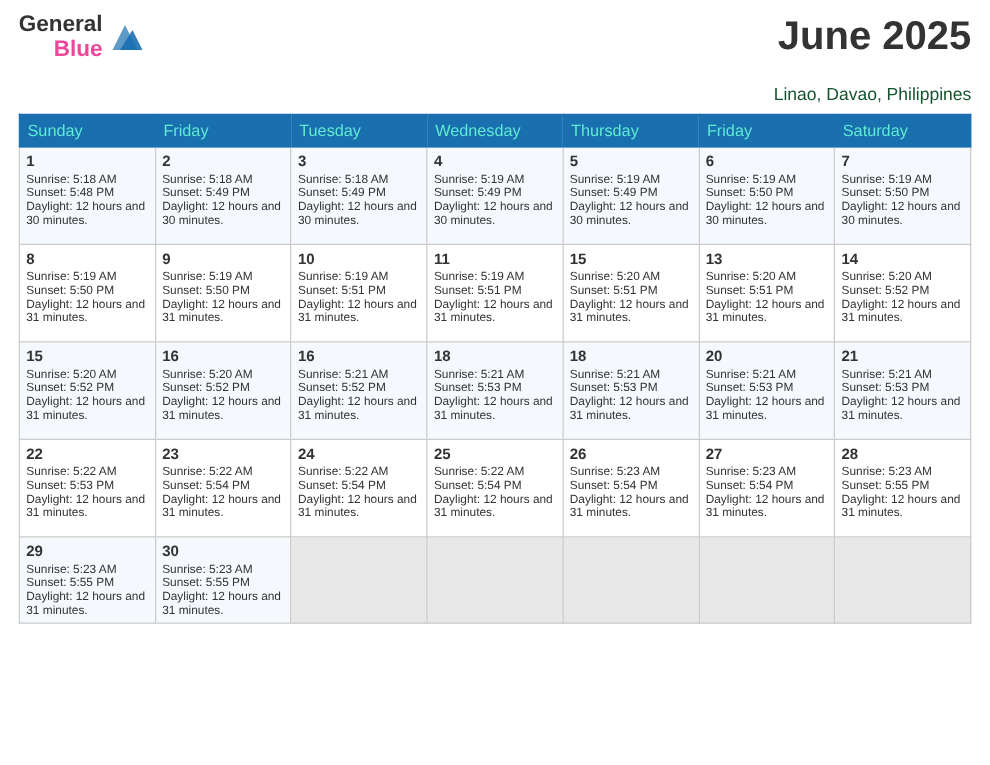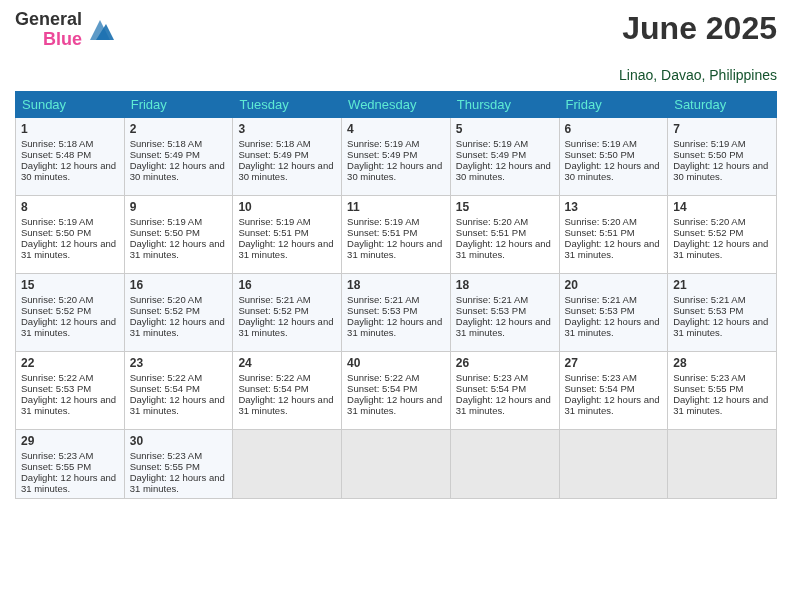--- a/index.html
+++ b/index.html
@@ -161,21 +161,21 @@
           <td><span class="day-num">16</span><span>Sunrise: 5:21 AM</span><br><span>Sunset: 5:52 PM</span><br><span>Daylight: 12 hours and 31 minutes.</span></td>
           <td><span class="day-num">18</span><span>Sunrise: 5:21 AM</span><br><span>Sunset: 5:53 PM</span><br><span>Daylight: 12 hours and 31 minutes.</span></td>
           <td><span class="day-num">18</span><span>Sunrise: 5:21 AM</span><br><span>Sunset: 5:53 PM</span><br><span>Daylight: 12 hours and 31 minutes.</span></td>
           <td><span class="day-num">20</span><span>Sunrise: 5:21 AM</span><br><span>Sunset: 5:53 PM</span><br><span>Daylight: 12 hours and 31 minutes.</span></td>
           <td><span class="day-num">21</span><span>Sunrise: 5:21 AM</span><br><span>Sunset: 5:53 PM</span><br><span>Daylight: 12 hours and 31 minutes.</span></td>
         </tr>
         <tr>
           <td><span class="day-num">22</span><span>Sunrise: 5:22 AM</span><br><span>Sunset: 5:53 PM</span><br><span>Daylight: 12 hours and 31 minutes.</span></td>
           <td><span class="day-num">23</span><span>Sunrise: 5:22 AM</span><br><span>Sunset: 5:54 PM</span><br><span>Daylight: 12 hours and 31 minutes.</span></td>
           <td><span class="day-num">24</span><span>Sunrise: 5:22 AM</span><br><span>Sunset: 5:54 PM</span><br><span>Daylight: 12 hours and 31 minutes.</span></td>
-          <td><span class="day-num">40</span><span>Sunrise: 5:22 AM</span><br><span>Sunset: 5:54 PM</span><br><span>Daylight: 12 hours and 31 minutes.</span></td>
+          <td><span class="day-num">25</span><span>Sunrise: 5:22 AM</span><br><span>Sunset: 5:54 PM</span><br><span>Daylight: 12 hours and 31 minutes.</span></td>
           <td><span class="day-num">26</span><span>Sunrise: 5:23 AM</span><br><span>Sunset: 5:54 PM</span><br><span>Daylight: 12 hours and 31 minutes.</span></td>
           <td><span class="day-num">27</span><span>Sunrise: 5:23 AM</span><br><span>Sunset: 5:54 PM</span><br><span>Daylight: 12 hours and 31 minutes.</span></td>
           <td><span class="day-num">28</span><span>Sunrise: 5:23 AM</span><br><span>Sunset: 5:55 PM</span><br><span>Daylight: 12 hours and 31 minutes.</span></td>
         </tr>
         <tr class="last-row">
           <td><span class="day-num">29</span><span>Sunrise: 5:23 AM</span><br><span>Sunset: 5:55 PM</span><br><span>Daylight: 12 hours and 31 minutes.</span></td>
           <td><span class="day-num">30</span><span>Sunrise: 5:23 AM</span><br><span>Sunset: 5:55 PM</span><br><span>Daylight: 12 hours and 31 minutes.</span></td>
           <td class="empty-cell"></td>
           <td class="empty-cell"></td>
           <td class="empty-cell"></td>

